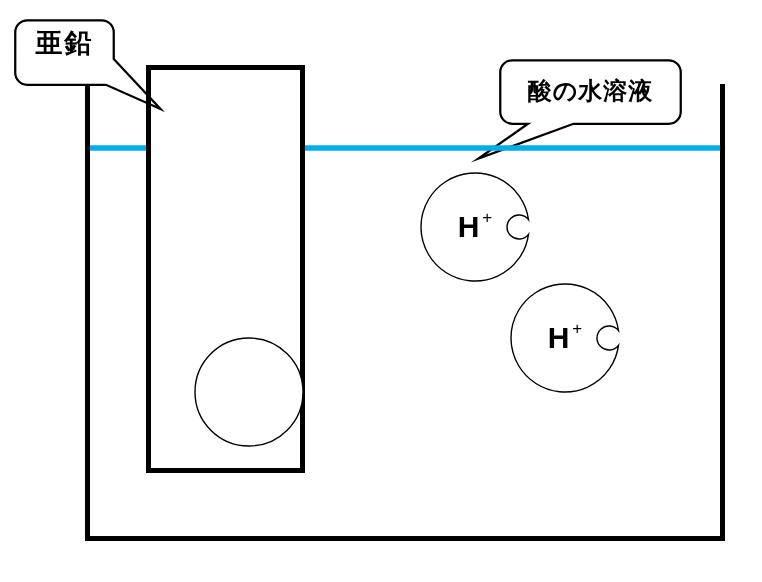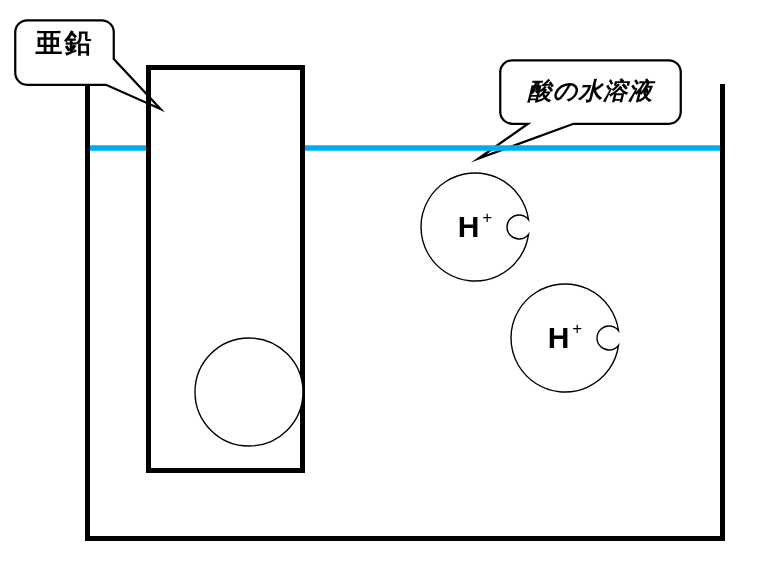--- a/index.html
+++ b/index.html
@@ -31,21 +31,21 @@
   }
   .callout-label {
     font-weight: bold;
   }
   .zinc-callout-label {
     left: 14px; top: 19px; width: 101px; height: 48px;
     font-size: 27px; letter-spacing: 2px;
   }
   .acid-callout-label {
     left: 500px; top: 59px; width: 181px; height: 64px;
-    font-size: 24px; letter-spacing: 1px; font-style: italic;
+    font-size: 24px; letter-spacing: 1px;
   }
   .atom-label {
     font-weight: bold;
     font-size: 30px;
   }
   .zn-label { left: 199px; top: 367px; width: 100px; height: 50px; }
   .h-label-1 { left: 425px; top: 202px; width: 100px; height: 50px; }
   .h-label-2 { left: 515px; top: 313px; width: 100px; height: 50px; }
   .charge {
     font-size: 17px;

